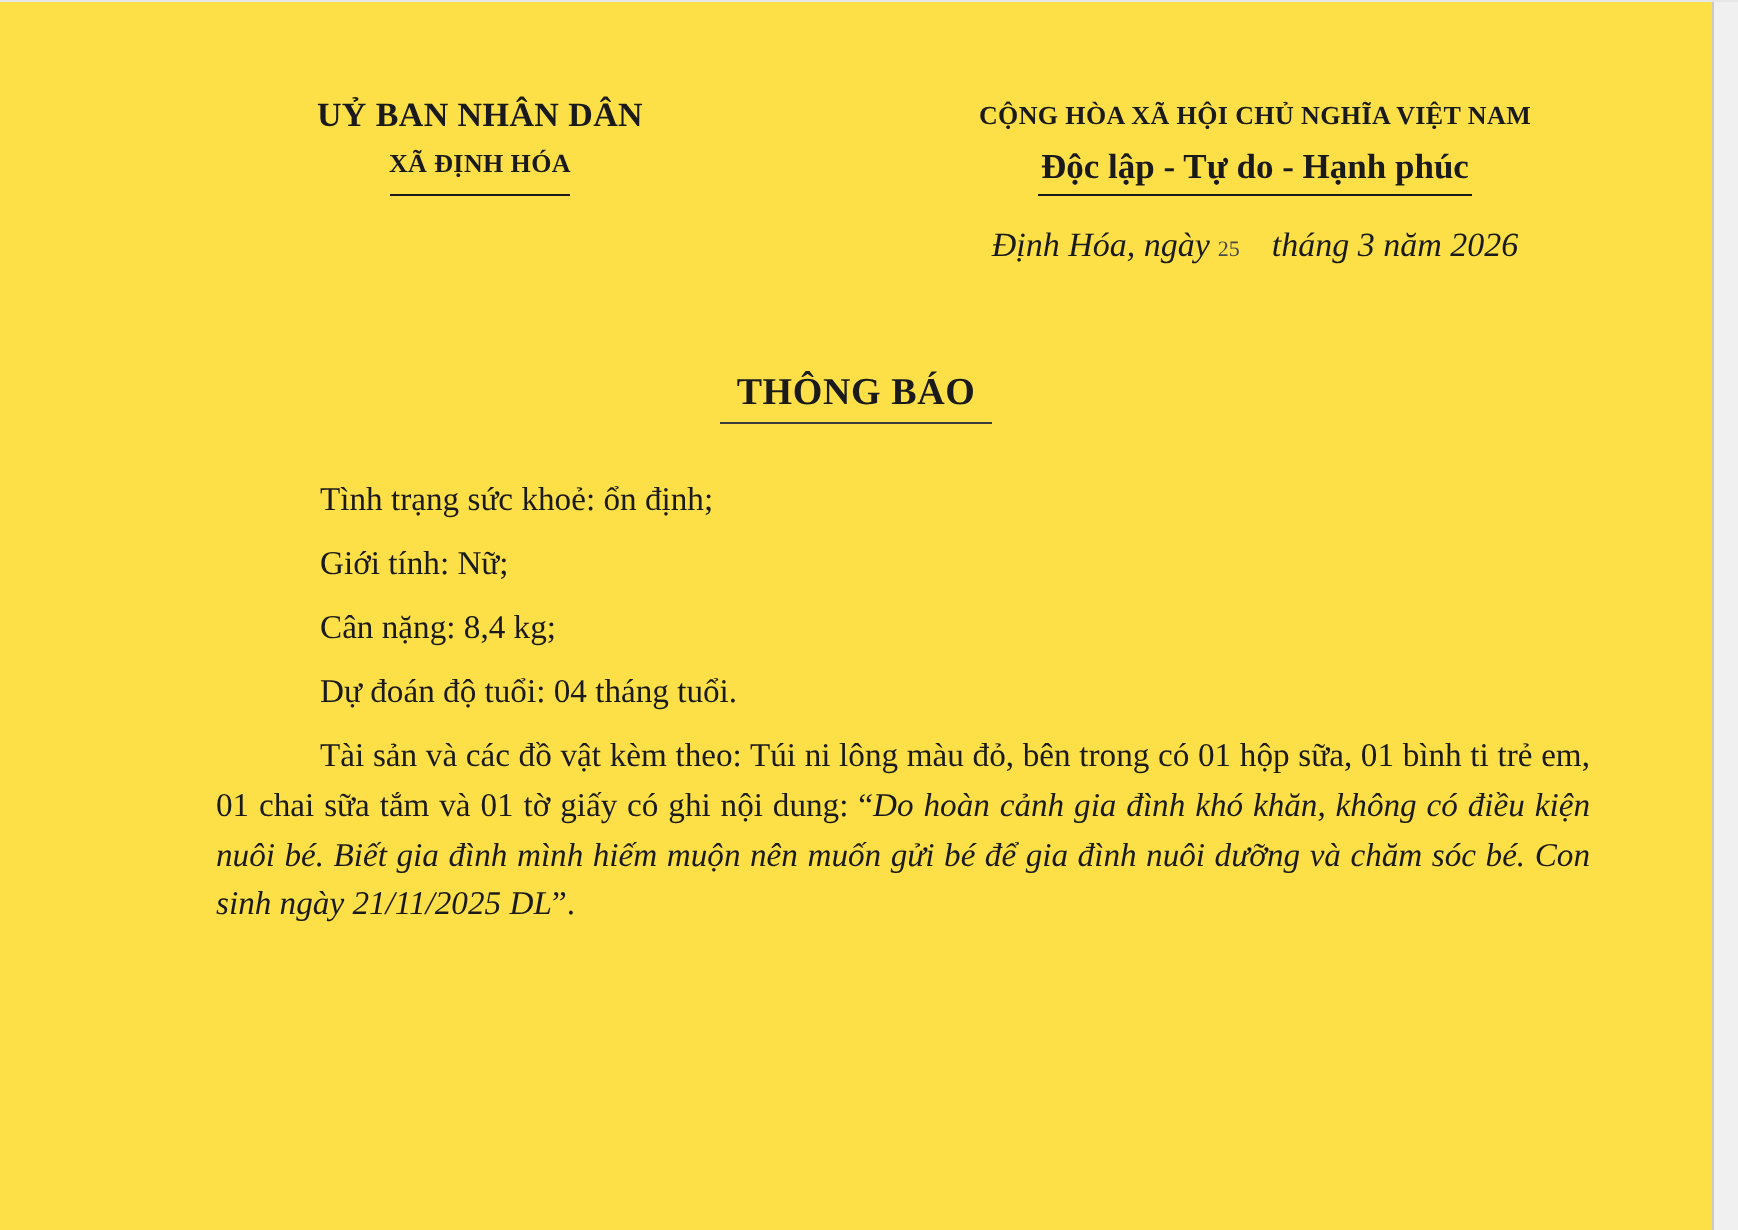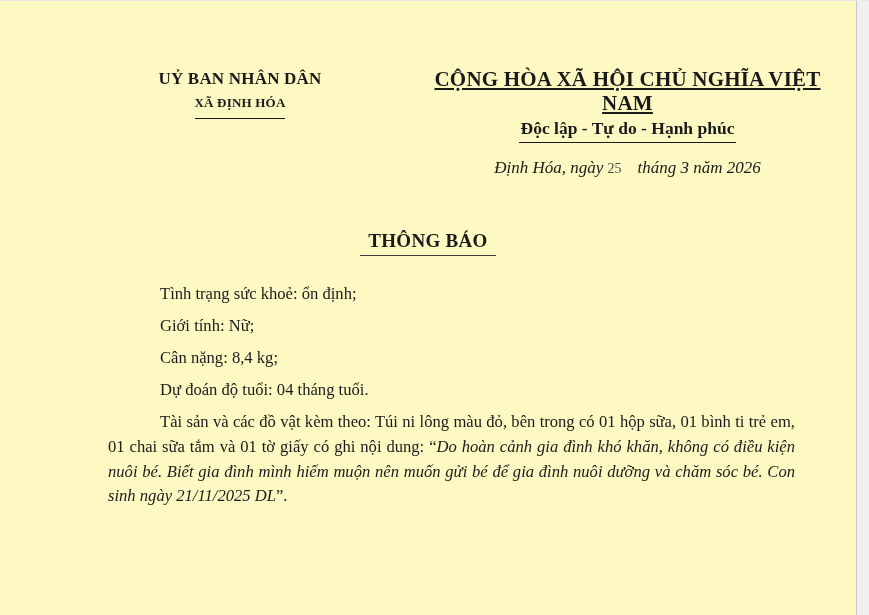--- a/index.html
+++ b/index.html
@@ -18,22 +18,22 @@
     background: #ffffff;
     border-top: 1px solid #e6e6e6;
     font-family: "Liberation Serif", "DejaVu Serif", serif;
     color: var(--text-color);
   }
   .page {
     position: absolute;
     left: 0; top: 0;
     width: 856px;
     height: 615px;
-    padding-top: 66px;
-    background: #fef9c3;
+    padding-top: 45px;
+    background: #fde047;
   }
   .page-edge-strip {
     position: absolute;
     top: 0; right: 0;
     width: 13px;
     height: 615px;
     background: var(--outside-bg);
     border-left: 1px solid var(--edge-line);
   }
 
@@ -41,34 +41,34 @@
   .header { display: flex; padding-left: 85px; }
   .header-left { width: 310px; text-align: center; }
   .header-right { flex: 1; text-align: center; padding-left: 14px; padding-right: 10px; }
 
   .org-line1 { font-weight: bold; font-size: 17px; line-height: 24px; letter-spacing: .2px; }
   .org-line2 { font-weight: bold; font-size: 13px; line-height: 24px; letter-spacing: .2px; }
   .org-underline { width: 90px; border-top: 1.6px solid var(--text-color); margin: 3px auto 0; }
   .doc-number { margin-top: 15px; font-size: 16.5px; line-height: 24px; text-align: center; }
   .doc-number .filled-number { color: var(--filled-color); font-size: 15.5px; margin: 0 14px 0 5px; }
 
-  .nation-line { font-weight: bold; font-size: 21px; line-height: 24px; letter-spacing: .2px; text-decoration: underline; }
+  .nation-line { font-weight: bold; font-size: 13px; line-height: 24px; letter-spacing: .2px; }
   .motto-line { margin-top: 1px; line-height: 25px; }
   .motto-text {
     display: inline-block;
     font-weight: bold;
     font-size: 17.5px;
     border-bottom: 1.7px solid var(--text-color);
     padding: 0 2px 1px;
   }
   .date-line { margin-top: 13px; font-size: 17px; line-height: 24px; font-style: italic; }
   .date-line .filled-number {
     font-style: normal;
     color: var(--filled-color);
-    font-size: 14px;
+    font-size: 11px;
     margin: 0 16px 0 4px;
   }
 
   
   .title-block { margin-top: 46px; text-align: center; }
   .doc-title { font-weight: bold; font-size: 19px; line-height: 27px; letter-spacing: .3px; }
   .doc-subtitle { font-weight: bold; font-size: 17.5px; line-height: 26px; }
   .subtitle-underline { width: 136px; border-top: 1.6px solid #3c3c3c; margin: 1px auto 0; }
 
   

